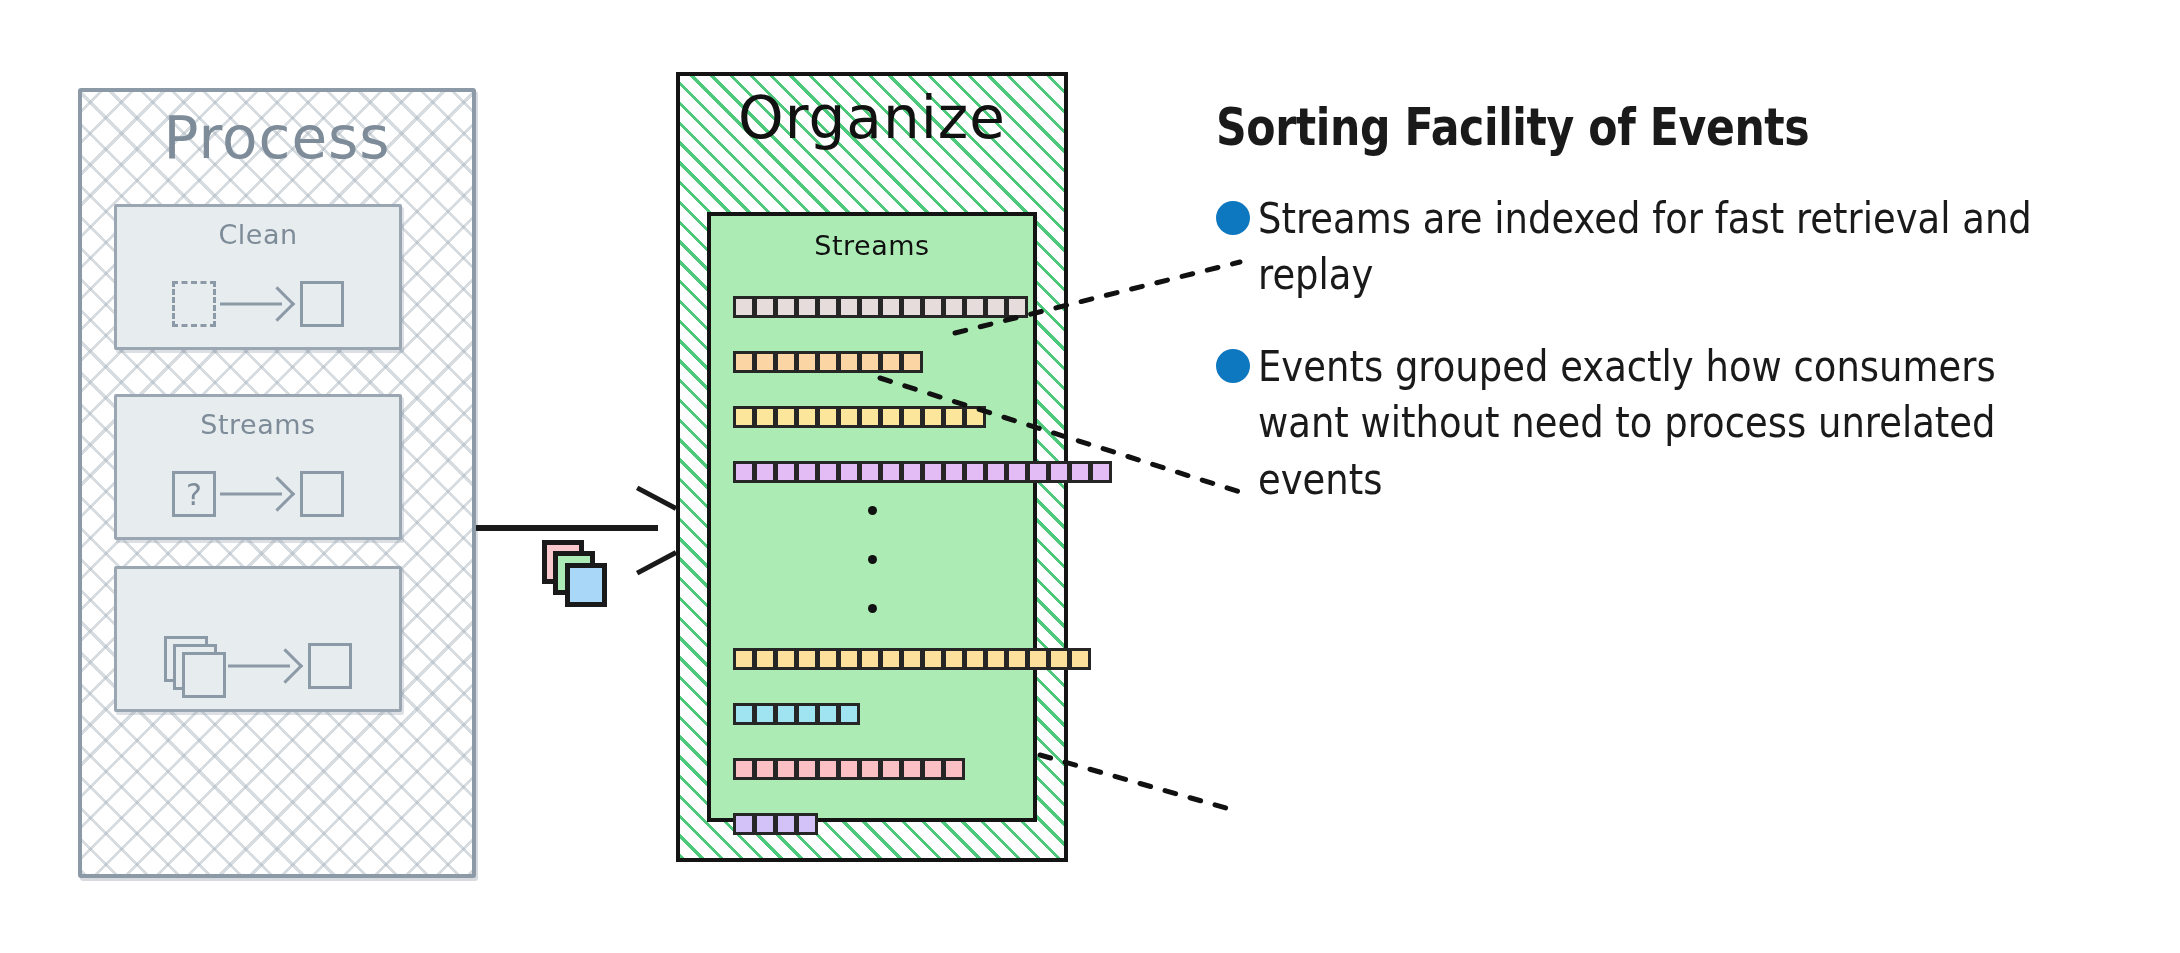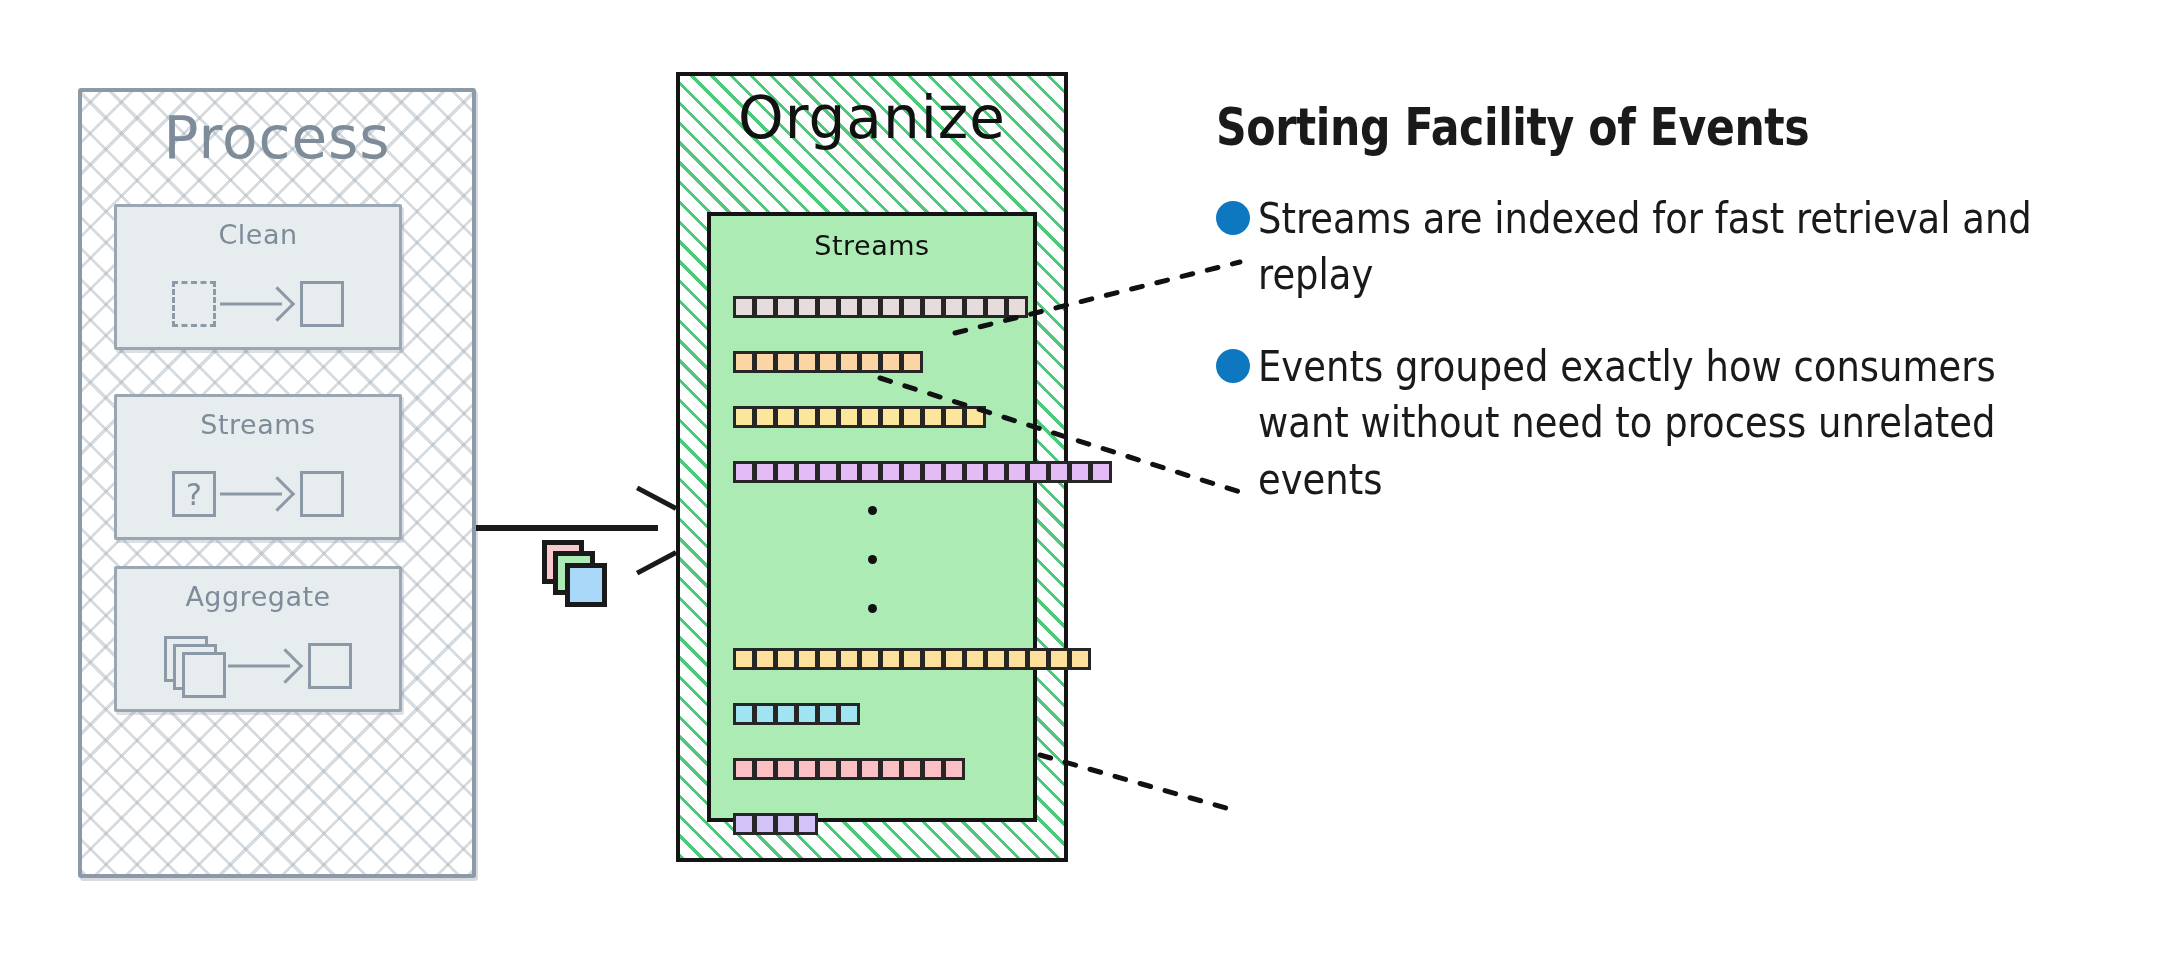--- a/index.html
+++ b/index.html
@@ -349,21 +349,20 @@
   <div class="proc-card" id="proc-card-enrich">
     <div class="proc-card-label">Streams</div>
     <div class="proc-glyph-row">
       <span class="sq qmark">?</span>
       <span class="proc-arrow"></span>
       <span class="sq"></span>
     </div>
   </div>
 
   <div class="proc-card" id="proc-card-agg">
-    <div class="proc-card-label">Aggregate</div>
     <div class="proc-glyph-row">
       <span class="sq-stack">
         <span class="sq s1"></span>
           <span class="sq s2"></span>
           <span class="sq s3"></span>
       </span>
       <span class="proc-arrow"></span>
       <span class="sq"></span>
     </div>
   </div>

